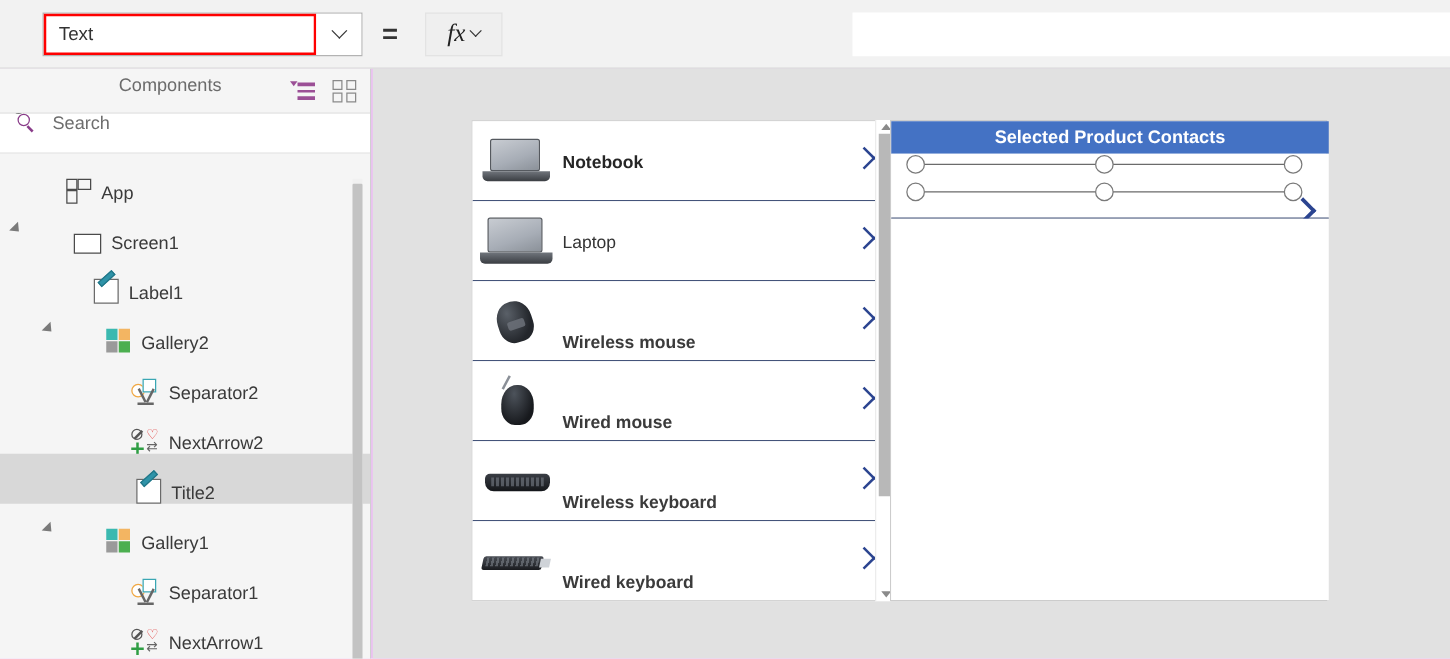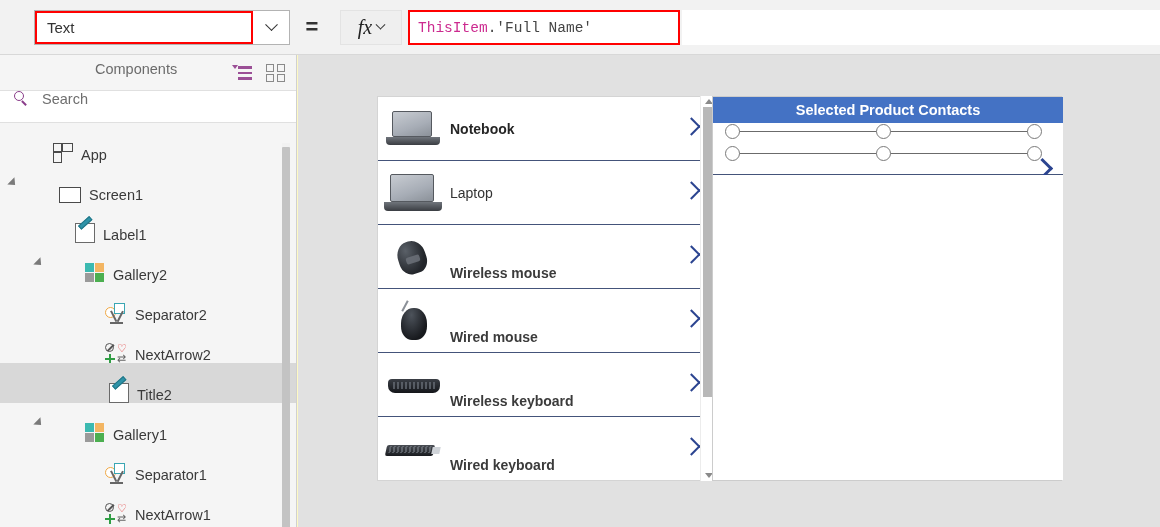--- a/index.html
+++ b/index.html
@@ -8,21 +8,21 @@
     width: 1160px; height: 527px;
     overflow: hidden;
     font-family: "Liberation Sans", sans-serif;
     background: #ffffff;
   }
 
   #app {
     position: relative;
     width: 1160px;
     height: 527px;
-    background: #fef9c3;
+    background: #f0abfc;
   }
 
   
   .formula-bar {
     position: absolute;
     left: 0; top: 0;
     width: 1160px; height: 55px;
     background: #f2f2f2;
     border-bottom: 1px solid #d8d8d8;
   }
@@ -614,23 +614,20 @@
       </div>
     </div>
 
     <div class="equals">=</div>
 
     <div class="fx-box">
       <span class="fx-glyph">fx</span>
       <span class="chev-dn sm"></span>
     </div>
 
-    <div class="formula-input">
-      <span class="tok-ref">ThisItem</span><span class="tok-plain">.'Full Name'</span>
-    </div>
 
     <div class="formula-rest"></div>
   </div>
 
   <div class="tree-panel">
 
     <div class="tree-tabs">
       <div class="tree-tab tab-screens active">Screens</div>
       <div class="tree-tab tab-components">Components</div>
 

